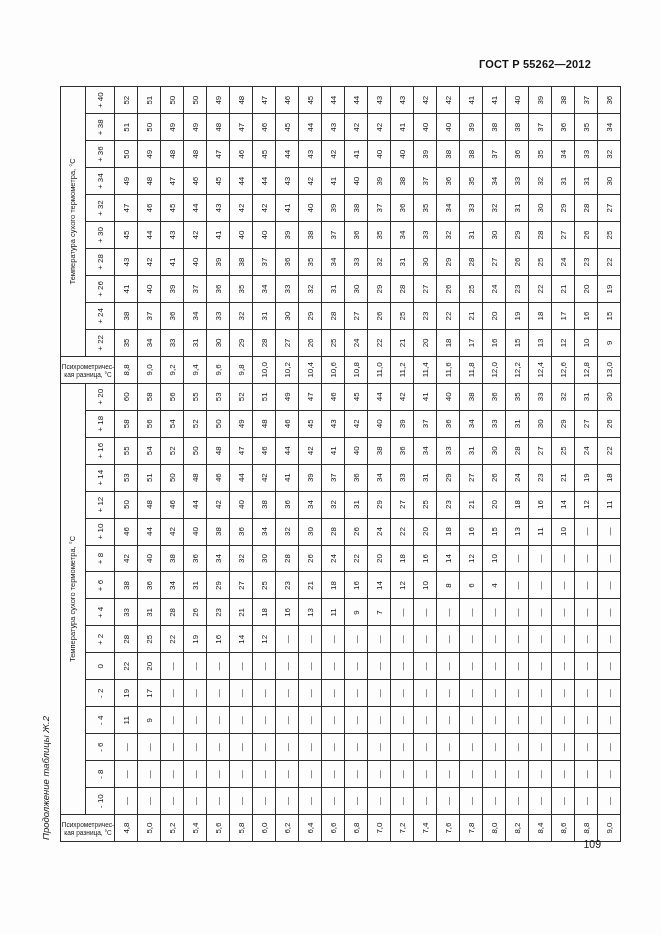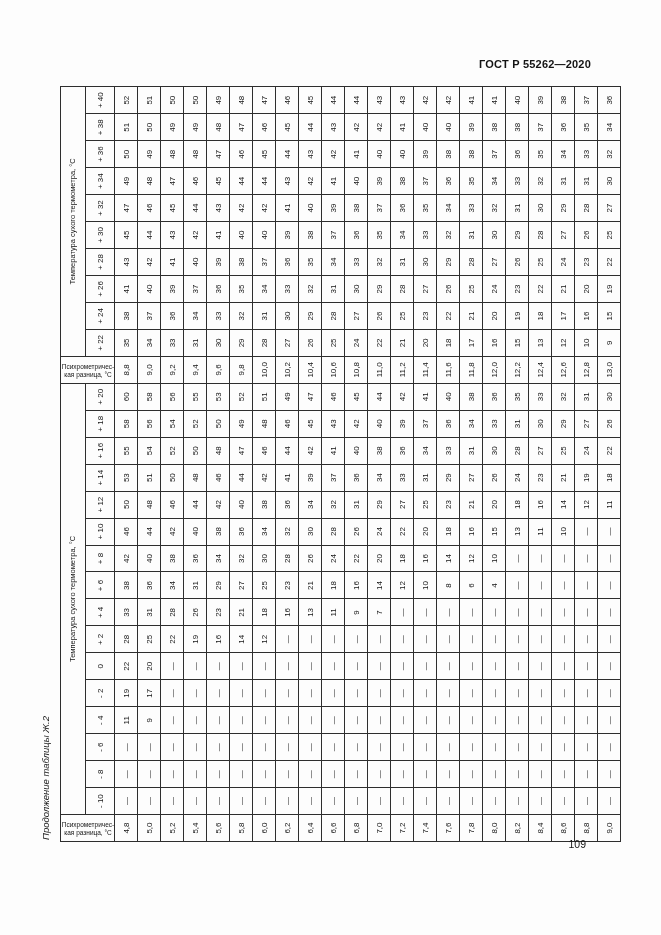--- a/index.html
+++ b/index.html
@@ -1,21 +1,21 @@
 <!DOCTYPE html>
 <html><head>
 <meta charset="utf-8">
 <style>
   html,body{margin:0;padding:0;width:661px;height:935px;overflow:hidden;background:#ffffff;}
   body{font-family:"Liberation Sans", sans-serif;color:#1c1c1c;position:relative;}
   .page{position:absolute;inset:0;background:#fdfdfd;}
 
   .doc-header{position:absolute;top:58px;right:70px;font-size:11px;font-weight:bold;
     letter-spacing:.2px;color:#141414;}
-  .page-number{position:absolute;top:838px;right:75px;font-size:10.5px;color:#141414;}
+  .page-number{position:absolute;top:838px;right:60px;font-size:10.5px;color:#141414;}
 
   
   .rotated-block{position:absolute;top:86px;left:40px;width:756px;height:580px;
     transform-origin:top left;transform:rotate(-90deg) translateX(-756px);}
 
   .caption{position:absolute;top:0;left:2px;font-style:italic;font-size:9.5px;color:#222;
     white-space:nowrap;}
 
   table.psy{position:absolute;top:20px;left:0;width:756px;border-collapse:collapse;
     table-layout:fixed;}
@@ -31,21 +31,21 @@
   .rot{position:absolute;top:50%;left:50%;width:56px;
     transform:translate(-50%,-50%) rotate(90deg);
     font-size:6.5px;line-height:7.5px;white-space:pre-line;text-align:center;}
   td.dash{color:#1c1c1c;}
 </style>
 </head>
 <body>
 
 <div class="page">
 
-  <div class="doc-header">ГОСТ Р 55262—2020</div>
+  <div class="doc-header">ГОСТ Р 55262—2012</div>
 
   <div class="rotated-block">
     <div class="caption">Продолжение таблицы Ж.2</div>
 
     <table class="psy">
       <thead>
         <tr class="group-row">
           <th class="diff-head" rowspan="2">
             <div class="rot">Психрометричес-
 кая разница, °С</div>

